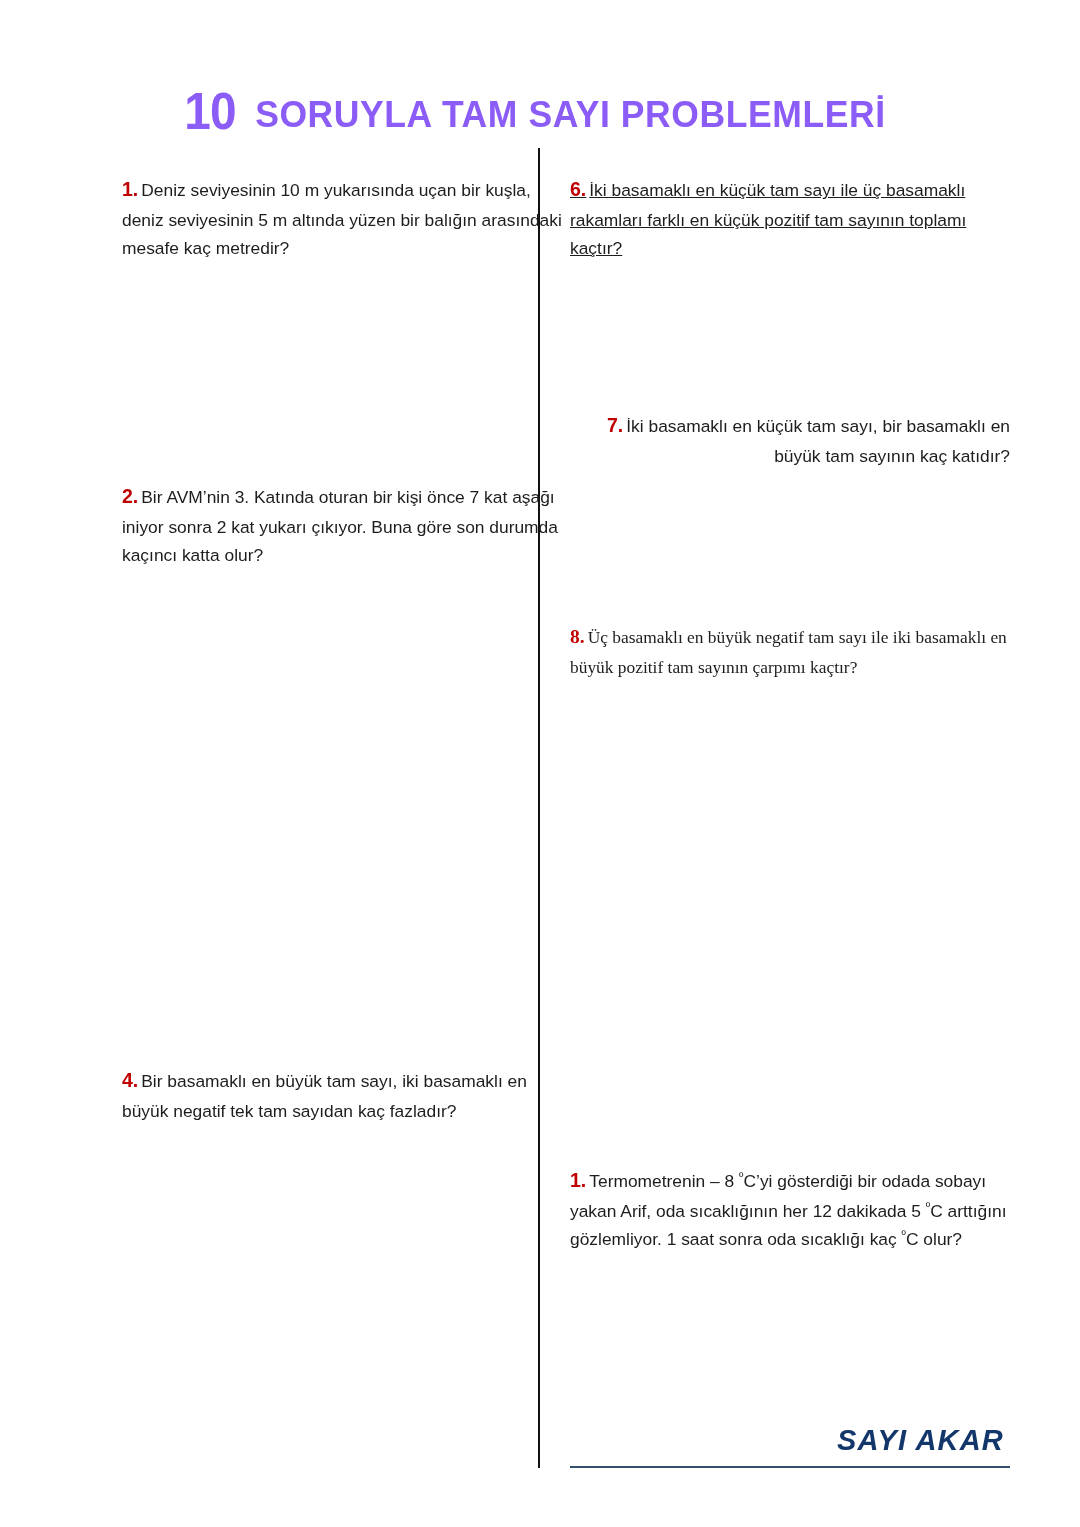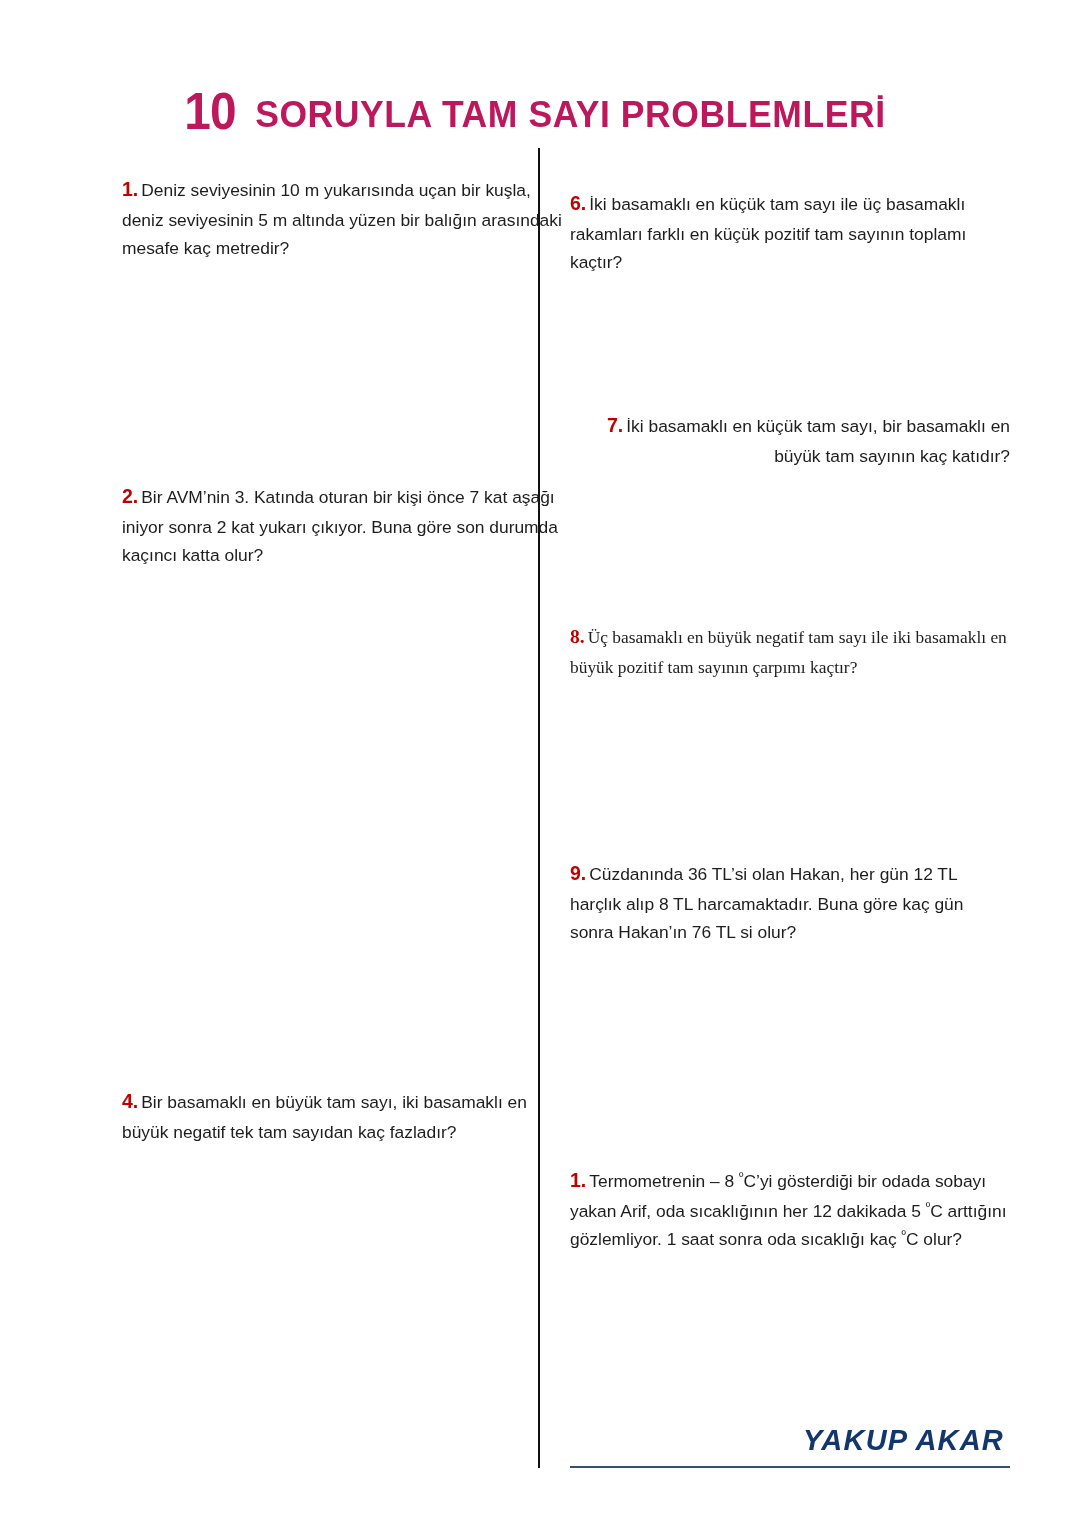--- a/index.html
+++ b/index.html
@@ -22,21 +22,21 @@
   }
 
   
   .worksheet-title {
     position: absolute;
     left: 0;
     top: 64px;
     width: 1080px;
     text-align: center;
     white-space: nowrap;
-    color: #be185d;
+    color: #8b5cf6;
     font-family: "Liberation Sans", sans-serif;
     font-weight: bold;
     letter-spacing: 0.5px;
     line-height: 1;
   }
   .title-num {
     font-size: 52px;
     font-weight: bold;
     letter-spacing: -1px;
     transform: scaleX(0.92);
@@ -95,25 +95,25 @@
     margin-right: 3px;
     letter-spacing: 0px;
   }
   .q-text { color: #1d1d1d; }
   .deg { font-size: 12px; vertical-align: 6px; letter-spacing: 0; }
 
   
   .q1 { top: 9px; }
   .q2 { top: 316px; }
   .q3 { top: 597px; }
-  .q4 { top: 921px; }
+  .q4 { top: 900px; }
   .q5 { top: 1144px; }
 
   
-  .q6  { top: 23px; }
+  .q6  { top: 9px; text-decoration: underline; }
   .q7  { top: 245px; text-align: right; }
   .q8  { top: 456px; font-family: Liberation Serif, serif; }
   .q9  { top: 693px; }
   .q10 { top: 1000px; }
 
   
   .footer-rule {
     position: absolute;
     left: 570px;
     top: 1466px;
@@ -176,27 +176,24 @@
       </p>
 
       <p class="question q7">
         <span class="q-num">7.</span><span class="q-text">İki basamaklı en küçük tam sayı, bir basamaklı en büyük tam sayının kaç katıdır?</span>
       </p>
 
       <p class="question q8">
         <span class="q-num">8.</span><span class="q-text">Üç basamaklı en büyük negatif tam sayı ile iki basamaklı en büyük pozitif tam sayının çarpımı kaçtır?</span>
       </p>
 
-      <p class="question q9">
-        <span class="q-num">9.</span><span class="q-text">Cüzdanında 36 TL’si olan Hakan, her gün 12 TL harçlık alıp 8 TL harcamaktadır. Buna göre kaç gün sonra Hakan’ın 76 TL si olur?</span>
-      </p>
 
       <p class="question q10">
         <span class="q-num">1.</span><span class="q-text">Termometrenin – 8 <span class="deg">º</span>C’yi gösterdiği bir odada sobayı yakan Arif, oda sıcaklığının her 12 dakikada 5 <span class="deg">º</span>C arttığını gözlemliyor. 1 saat sonra oda sıcaklığı kaç <span class="deg">º</span>C olur?</span>
       </p>
 
     </div>
   </div>
 
   <div class="footer-rule"></div>
-  <div class="signature">YAKUP AKAR</div>
+  <div class="signature">SAYI AKAR</div>
 
 </div>
 
 </body></html>

